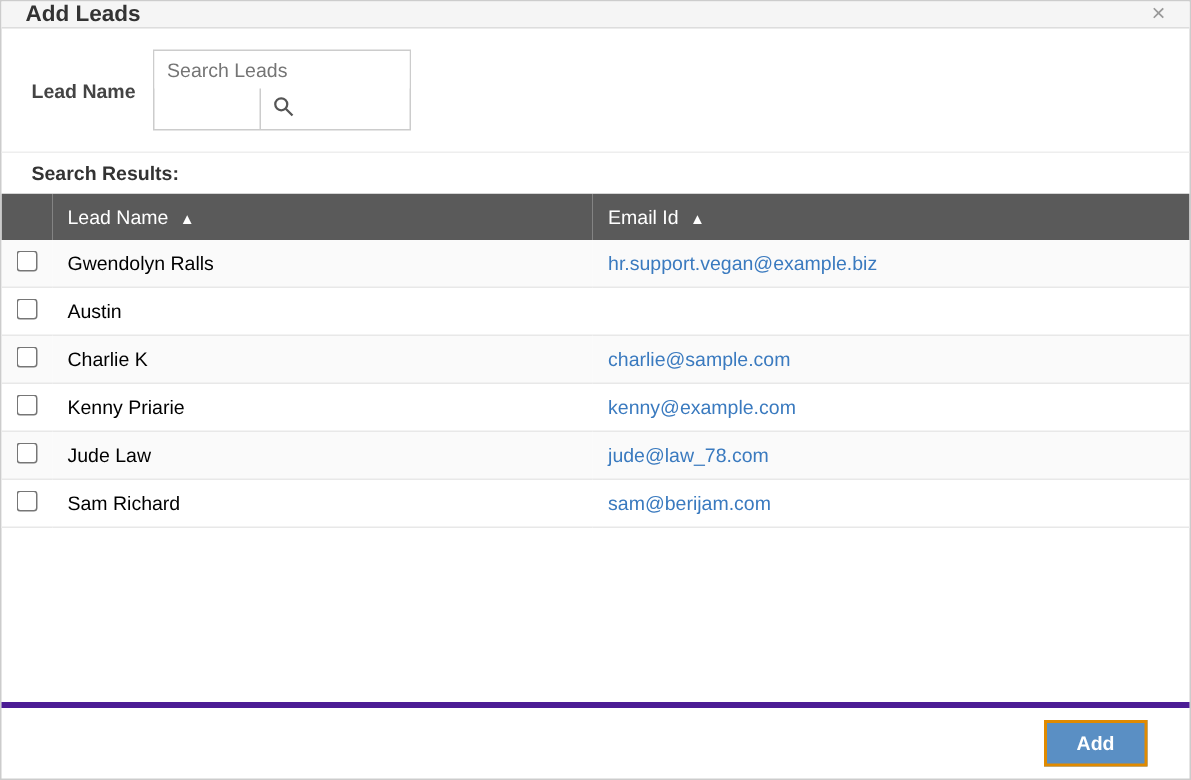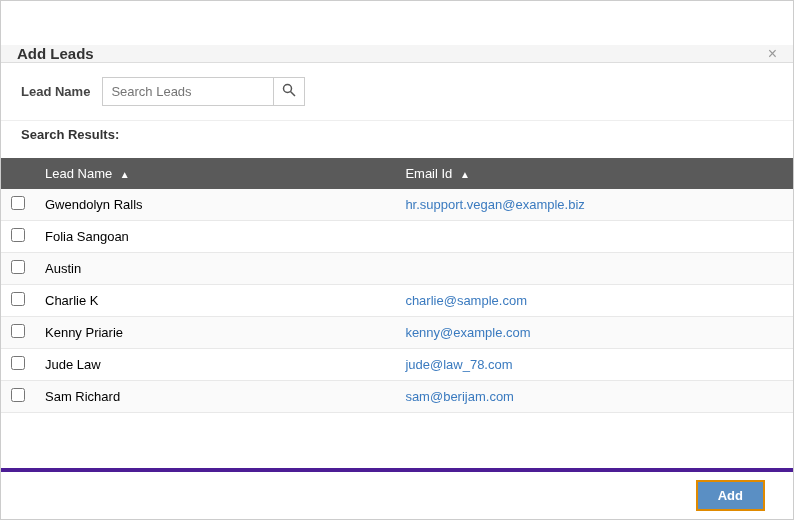--- a/index.html
+++ b/index.html
@@ -22,21 +22,20 @@
       flex-direction: column;
       position: relative;
     }
     .dialog-header {
       background: #f5f5f5;
       border-bottom: 1px solid #ddd;
       padding: 0 16px;
       display: flex;
       align-items: center;
       justify-content: space-between;
-      margin-top: 44px;
     }
     .dialog-title {
       font-size: 15px;
       font-weight: bold;
       color: #333;
     }
     .close-btn {
       background: none;
       border: none;
       font-size: 16px;
@@ -53,20 +52,21 @@
     }
     .search-label {
       font-size: 13px;
       font-weight: bold;
       color: #444;
     }
     .search-input-wrapper {
       display: flex;
       align-items: center;
       border: 1px solid #ccc;
+      flex-direction: column;
     }
     .search-input {
       border: none;
       outline: none;
       padding: 5px 8px;
       font-size: 13px;
       width: 170px;
       color: #999;
     }
     .search-btn {
@@ -113,21 +113,20 @@
       justify-content: center;
     }
     .table-wrapper {
       flex: 1;
       overflow: hidden;
       position: relative;
     }
     table {
       width: 100%;
       border-collapse: collapse;
-      margin-top: 10px;
     }
     thead tr {
       background: #5a5a5a;
     }
     thead th {
       color: #fff;
       padding: 8px 10px;
       text-align: left;
       font-size: 13px;
       font-weight: normal;
@@ -237,25 +236,20 @@
         </tr>
       </thead>
       <tbody id="table-body">
       <tr>
             <td><input type="checkbox" class="checkbox" style=""></td>
             <td><a class="lead-link" href="#">Gwendolyn Ralls</a></td>
             <td><a class="email-link" href="#">hr.support.vegan@example.biz</a></td>
           </tr>
           <tr>
             <td><input type="checkbox" class="checkbox" style=""></td>
-            <td><a class="lead-link" href="#">Folia Sangoan</a></td>
-            <td></td>
-          </tr>
-          <tr>
-            <td><input type="checkbox" class="checkbox" style=""></td>
             <td><a class="lead-link" href="#">Austin</a></td>
             <td></td>
           </tr>
           <tr>
             <td><input type="checkbox" class="checkbox" style=""></td>
             <td><a class="lead-link" href="#">Charlie K</a></td>
             <td><a class="email-link" href="#">charlie@sample.com</a></td>
           </tr>
           <tr>
             <td><input type="checkbox" class="checkbox" style=""></td>

